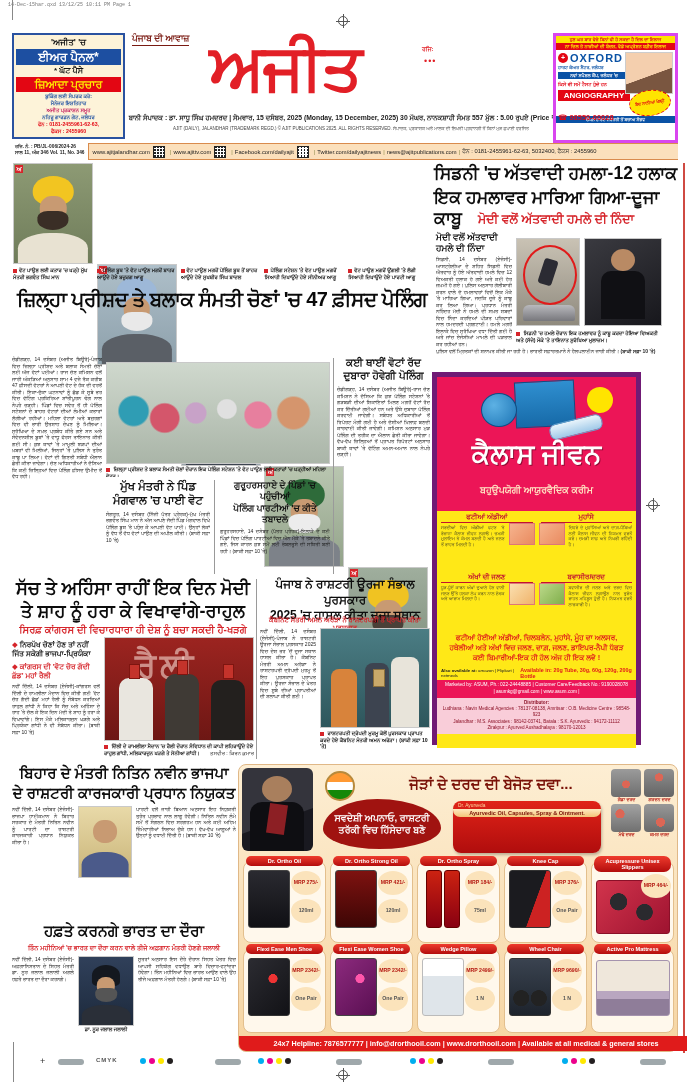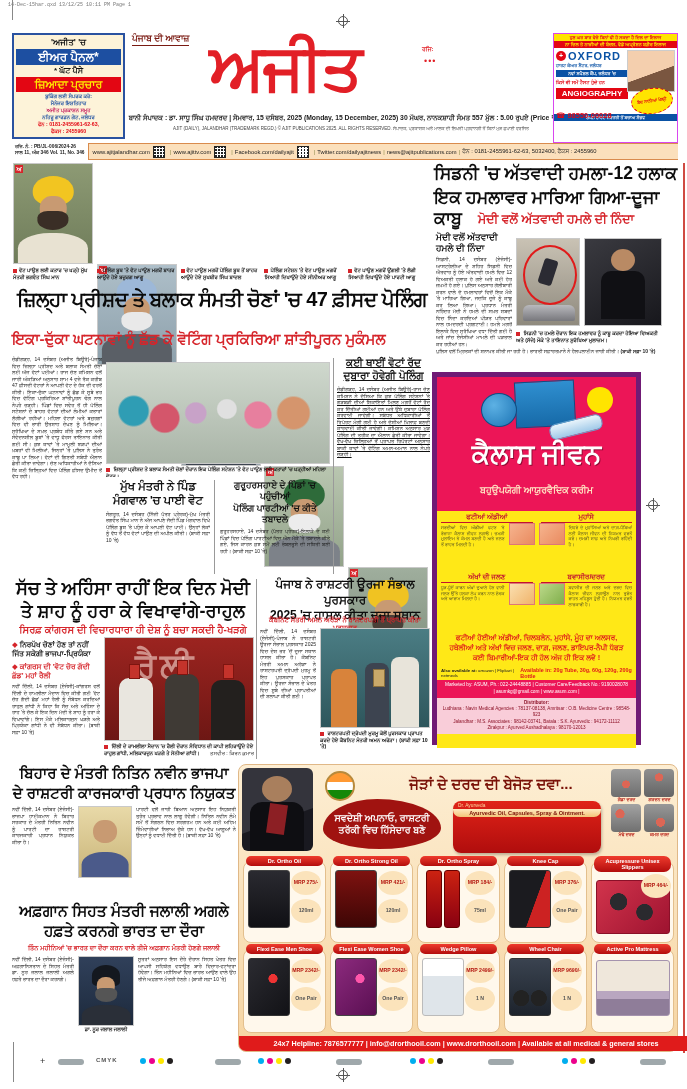--- a/index.html
+++ b/index.html
@@ -92,21 +92,21 @@
 
   <div class="abs b" style="left:132px;top:33px;font-size:9px;color:#7a1a12;border-bottom:1.5px solid #7a1a12;padding-bottom:1px;">ਪੰਜਾਬ ਦੀ ਆਵਾਜ਼</div>
 
   <div class="abs blk9 c" style="left:150px;top:34px;width:270px;font-size:64px;line-height:1.05;color:#e21f26;letter-spacing:-2px;">ਅਜੀਤ</div>
   <div class="abs" style="left:422px;top:46px;font-size:6px;color:#e21f26;font-weight:bold;">ਰਜਿ:</div>
   <div class="abs" style="left:424px;top:56px;font-size:9px;color:#e21f26;letter-spacing:1px;">•••</div>
 
   <div class="abs c" style="left:125px;top:114px;width:452px;font-size:6.8px;color:#1a1a1a;font-weight:bold;">ਬਾਨੀ ਸੰਪਾਦਕ : ਡਾ. ਸਾਧੂ ਸਿੰਘ ਹਮਦਰਦ | ਸੋਮਵਾਰ, 15 ਦਸੰਬਰ, 2025 (Monday, 15 December, 2025)   30 ਮੱਘਰ, ਨਾਨਕਸ਼ਾਹੀ ਸੰਮਤ 557   ਮੁੱਲ : 5.00 ਰੁਪਏ (Price ₹ 5.00)</div>
   <div class="abs c" style="left:125px;top:126px;width:452px;font-size:4.5px;color:#444;">AJIT (DAILY), JALANDHAR (TRADEMARK REGD.) © AJIT PUBLICATIONS 2025. ALL RIGHTS RESERVED. ਸੰਪਾਦਕ, ਪ੍ਰਕਾਸ਼ਕ ਅਤੇ ਮਾਲਕ ਦੀ ਲਿਖਤੀ ਪ੍ਰਵਾਨਗੀ ਤੋਂ ਬਿਨਾਂ ਮੁੜ ਛਪਾਈ ਵਰਜਿਤ</div>
 
-  <div class="abs" style="left:553px;top:33px;width:125px;height:110px;border:1px solid #d946ef;box-sizing:border-box;background:#fff;">
+  <div class="abs" style="left:553px;top:33px;width:125px;height:110px;border:3px solid #d946ef;box-sizing:border-box;background:#fff;">
     <div class="c b" style="font-size:4.6px;background:#ffe400;color:#e30613;padding:1px 0;">ਹੁਣ ਘਰ ਬਾਰ ਵੇਚੇ ਬਿਨਾਂ ਵੀ ਹੋ ਸਕਦਾ ਹੈ ਦਿਲ ਦਾ ਇਲਾਜ</div>
     <div class="c b" style="font-size:4.8px;background:#e30613;color:#ffe400;padding:1px 0;">ਨਾ ਦਿਲ ਤੇ ਨਾੜੀਆਂ ਦੀ ਬੰਦਸ਼, ਵੱਡੇ ਅਪ੍ਰੇਸ਼ਨ ਬਗ਼ੈਰ ਇਲਾਜ</div>
     <div style="position:relative;height:66px;">
       <div class="abs" style="left:2px;top:2px;width:72px;">
         <div style="display:flex;align-items:center;gap:2px;">
           <span style="display:inline-block;width:10px;height:10px;border-radius:50%;background:#e30613;color:#fff;font-size:7px;line-height:10px;text-align:center;font-weight:bold;">+</span>
           <span class="blk9" style="font-size:11px;color:#0a52a5;letter-spacing:1px;">OXFORD</span>
         </div>
         <div class="b" style="font-size:4.6px;color:#0a52a5;margin-top:1px;">ਹਾਰਟ ਕੇਅਰ ਸੈਂਟਰ, ਜਲੰਧਰ</div>
         <div class="c b" style="font-size:4.6px;background:#0a52a5;color:#fff;margin-top:2px;padding:1px 0;">ਨਵਾਂ ਸਪੈਸ਼ਲ ਕੈਂਪ, ਜਲੰਧਰ 'ਚ</div>
@@ -207,21 +207,20 @@
   <div class="abs cap" style="left:516px;top:330px;width:146px;height:16px;">
     <span class="bq"></span>
     <span>ਸਿਡਨੀ 'ਚ ਹਮਲੇ ਦੌਰਾਨ ਇਕ ਹਮਲਾਵਰ ਨੂੰ ਕਾਬੂ ਕਰਦਾ ਹੋਇਆ ਵਿਅਕਤੀ ਅਤੇ (ਸੱਜੇ) ਮੌਕੇ 'ਤੇ ਤਾਇਨਾਤ ਸੁਰੱਖਿਆ ਮੁਲਾਜ਼ਮ।</span>
   </div>
   <div class="abs tiny j" style="left:436px;top:348px;width:226px;height:14px;">
     <span>ਪੁਲਿਸ ਵਲੋਂ ਮ੍ਰਿਤਕਾਂ ਦੀ ਸ਼ਨਾਖ਼ਤ ਕੀਤੀ ਜਾ ਰਹੀ ਹੈ। ਭਾਰਤੀ ਸਫ਼ਾਰਤਖ਼ਾਨੇ ਨੇ ਹੈਲਪਲਾਈਨ ਜਾਰੀ ਕੀਤੀ।</span>
     <span class="b">(ਬਾਕੀ ਸਫ਼ਾ 10 'ਤੇ)</span>
   </div>
 
   <div class="abs blk9 c" style="left:12px;top:288px;width:420px;font-size:20px;line-height:1.1;color:#0a0a0a;letter-spacing:-0.5px;">ਜ਼ਿਲ੍ਹਾ ਪ੍ਰੀਸ਼ਦ ਤੇ ਬਲਾਕ ਸੰਮਤੀ ਚੋਣਾਂ 'ਚ 47 ਫ਼ੀਸਦ ਪੋਲਿੰਗ</div>
-  <div class="abs blk9 red" style="left:12px;top:330px;width:420px;font-size:15px;">ਇਕਾ-ਦੁੱਕਾ ਘਟਨਾਵਾਂ ਨੂੰ ਛੱਡ ਕੇ ਵੋਟਿੰਗ ਪ੍ਰਕਿਰਿਆ ਸ਼ਾਂਤੀਪੂਰਨ ਮੁਕੰਮਲ</div>
 
   <div class="abs tiny j" style="left:12px;top:356px;width:90px;height:218px;">ਚੰਡੀਗੜ੍ਹ, 14 ਦਸੰਬਰ (ਅਜੀਤ ਬਿਊਰੋ)-ਪੰਜਾਬ ਵਿਚ ਜ਼ਿਲ੍ਹਾ ਪ੍ਰੀਸ਼ਦ ਅਤੇ ਬਲਾਕ ਸੰਮਤੀ ਚੋਣਾਂ ਲਈ ਅੱਜ ਵੋਟਾਂ ਪਈਆਂ। ਰਾਜ ਚੋਣ ਕਮਿਸ਼ਨ ਵਲੋਂ ਜਾਰੀ ਅੰਕੜਿਆਂ ਅਨੁਸਾਰ ਸ਼ਾਮ 4 ਵਜੇ ਤੱਕ ਕਰੀਬ 47 ਫ਼ੀਸਦੀ ਵੋਟਰਾਂ ਨੇ ਆਪਣੀ ਵੋਟ ਦੇ ਹੱਕ ਦੀ ਵਰਤੋਂ ਕੀਤੀ। ਇਕਾ-ਦੁੱਕਾ ਘਟਨਾਵਾਂ ਨੂੰ ਛੱਡ ਕੇ ਸੂਬੇ ਭਰ ਵਿਚ ਵੋਟਿੰਗ ਪ੍ਰਕਿਰਿਆ ਸ਼ਾਂਤੀਪੂਰਨ ਢੰਗ ਨਾਲ ਨੇਪਰੇ ਚੜ੍ਹੀ। ਪਿੰਡਾਂ ਵਿਚ ਸਵੇਰ ਤੋਂ ਹੀ ਪੋਲਿੰਗ ਸਟੇਸ਼ਨਾਂ ਦੇ ਬਾਹਰ ਵੋਟਰਾਂ ਦੀਆਂ ਲੰਮੀਆਂ ਕਤਾਰਾਂ ਲੱਗੀਆਂ ਰਹੀਆਂ। ਮਹਿਲਾ ਵੋਟਰਾਂ ਅਤੇ ਬਜ਼ੁਰਗਾਂ ਵਿਚ ਵੀ ਭਾਰੀ ਉਤਸ਼ਾਹ ਦੇਖਣ ਨੂੰ ਮਿਲਿਆ। ਸੁਰੱਖਿਆ ਦੇ ਸਖ਼ਤ ਪ੍ਰਬੰਧ ਕੀਤੇ ਗਏ ਸਨ ਅਤੇ ਸੰਵੇਦਨਸ਼ੀਲ ਬੂਥਾਂ 'ਤੇ ਵਾਧੂ ਫੋਰਸ ਤਾਇਨਾਤ ਕੀਤੀ ਗਈ ਸੀ। ਕੁਝ ਥਾਵਾਂ 'ਤੇ ਮਾਮੂਲੀ ਝੜਪਾਂ ਦੀਆਂ ਖ਼ਬਰਾਂ ਵੀ ਮਿਲੀਆਂ, ਜਿਨ੍ਹਾਂ 'ਤੇ ਪੁਲਿਸ ਨੇ ਤੁਰੰਤ ਕਾਬੂ ਪਾ ਲਿਆ। ਵੋਟਾਂ ਦੀ ਗਿਣਤੀ ਸਬੰਧੀ ਐਲਾਨ ਛੇਤੀ ਕੀਤਾ ਜਾਵੇਗਾ। ਚੋਣ ਅਧਿਕਾਰੀਆਂ ਨੇ ਦੱਸਿਆ ਕਿ ਕਈ ਜ਼ਿਲ੍ਹਿਆਂ ਵਿਚ ਪੋਲਿੰਗ ਫ਼ੀਸਦ ਉਮੀਦ ਤੋਂ ਵੱਧ ਰਹੀ।</div>
 
   <div class="photo" style="left:106px;top:362px;width:224px;height:102px;
        background:radial-gradient(circle at 12% 48%,#2f9db4 0 7%,transparent 8%),
                   radial-gradient(circle at 26% 55%,#d4566b 0 8%,transparent 9%),
                   radial-gradient(circle at 40% 50%,#c8a2c8 0 7%,transparent 8%),
                   radial-gradient(circle at 54% 46%,#e0e0e0 0 7%,transparent 8%),
                   radial-gradient(circle at 68% 52%,#e77f9e 0 8%,transparent 9%),
                   radial-gradient(circle at 84% 50%,#d5956d 0 8%,transparent 9%),
@@ -240,21 +239,21 @@
   </div>
   <div class="abs" style="left:220px;top:480px;width:110px;height:94px;">
     <div class="blk9 c" style="font-size:9px;line-height:1.25;">
       <span>ਗੁਰੂਹਰਸਹਾਏ ਦੇ ਪਿੰਡਾਂ 'ਚ ਪਹੁੰਚੀਆਂ</span><br>
       <span>ਪੋਲਿੰਗ ਪਾਰਟੀਆਂ 'ਚ ਕੀਤੇ ਤਬਾਦਲੇ</span>
     </div>
     <div class="tiny j" style="margin-top:3px;height:56px;">ਗੁਰੂਹਰਸਹਾਏ, 14 ਦਸੰਬਰ (ਪੱਤਰ ਪ੍ਰੇਰਕ)-ਇਲਾਕੇ ਦੇ ਕਈ ਪਿੰਡਾਂ ਵਿਚ ਪੋਲਿੰਗ ਪਾਰਟੀਆਂ ਵਿਚ ਐਨ ਮੌਕੇ 'ਤੇ ਤਬਾਦਲੇ ਕੀਤੇ ਗਏ, ਜਿਸ ਕਾਰਨ ਕੁਝ ਸਮੇਂ ਲਈ ਭੰਬਲਭੂਸੇ ਦੀ ਸਥਿਤੀ ਬਣੀ ਰਹੀ।   (ਬਾਕੀ ਸਫ਼ਾ 10 'ਤੇ)</div>
   </div>
 
   <div class="hairv" style="left:333px;top:358px;height:216px;"></div>
-  <div class="abs" style="left:337px;top:356px;width:93px;height:218px;text-decoration:underline;">
+  <div class="abs" style="left:337px;top:356px;width:93px;height:218px;">
     <div class="blk9 c" style="font-size:10.5px;line-height:1.25;">
       <span>ਕਈ ਥਾਈਂ ਵੋਟਾਂ ਰੱਦ</span><br>
       <span>ਦੁਬਾਰਾ ਹੋਵੇਗੀ ਪੋਲਿੰਗ</span>
     </div>
     <div class="tiny j" style="margin-top:4px;height:180px;">ਚੰਡੀਗੜ੍ਹ, 14 ਦਸੰਬਰ (ਅਜੀਤ ਬਿਊਰੋ)-ਰਾਜ ਚੋਣ ਕਮਿਸ਼ਨ ਨੇ ਦੱਸਿਆ ਕਿ ਕੁਝ ਪੋਲਿੰਗ ਸਟੇਸ਼ਨਾਂ 'ਤੇ ਗੜਬੜੀ ਦੀਆਂ ਸ਼ਿਕਾਇਤਾਂ ਮਿਲਣ ਮਗਰੋਂ ਵੋਟਾਂ ਰੱਦ ਕਰ ਦਿੱਤੀਆਂ ਗਈਆਂ ਹਨ ਅਤੇ ਉਥੇ ਦੁਬਾਰਾ ਪੋਲਿੰਗ ਕਰਵਾਈ ਜਾਵੇਗੀ। ਸਬੰਧਤ ਅਧਿਕਾਰੀਆਂ ਤੋਂ ਰਿਪੋਰਟ ਮੰਗੀ ਗਈ ਹੈ ਅਤੇ ਦੋਸ਼ੀਆਂ ਖ਼ਿਲਾਫ਼ ਬਣਦੀ ਕਾਰਵਾਈ ਕੀਤੀ ਜਾਵੇਗੀ। ਕਮਿਸ਼ਨ ਅਨੁਸਾਰ ਮੁੜ ਪੋਲਿੰਗ ਦੀ ਤਰੀਕ ਦਾ ਐਲਾਨ ਛੇਤੀ ਕੀਤਾ ਜਾਵੇਗਾ। ਵੱਖ-ਵੱਖ ਜ਼ਿਲ੍ਹਿਆਂ ਤੋਂ ਪ੍ਰਾਪਤ ਰਿਪੋਰਟਾਂ ਅਨੁਸਾਰ ਬਾਕੀ ਥਾਵਾਂ 'ਤੇ ਵੋਟਿੰਗ ਅਮਨ-ਅਮਾਨ ਨਾਲ ਨੇਪਰੇ ਚੜ੍ਹੀ।</div>
   </div>
 
   <div class="abs" style="left:432px;top:372px;width:209px;height:373px;border:5px solid #701a75;box-sizing:border-box;">
     <div style="position:relative;height:134px;background:#ec1557;overflow:hidden;">
       <div class="abs" style="left:78px;top:4px;width:58px;height:44px;background:linear-gradient(#2f8fd0,#176aa8);border:1px solid #0d4f85;transform:rotate(-3deg);"></div>
@@ -365,21 +364,21 @@
     <div class="tiny j" style="width:62px;height:92px;">ਨਵੀਂ ਦਿੱਲੀ, 14 ਦਸੰਬਰ (ਏਜੰਸੀ)-ਭਾਜਪਾ ਹਾਈਕਮਾਨ ਨੇ ਬਿਹਾਰ ਸਰਕਾਰ ਦੇ ਮੰਤਰੀ ਨਿਤਿਨ ਨਵੀਨ ਨੂੰ ਪਾਰਟੀ ਦਾ ਰਾਸ਼ਟਰੀ ਕਾਰਜਕਾਰੀ ਪ੍ਰਧਾਨ ਨਿਯੁਕਤ ਕੀਤਾ ਹੈ।</div>
     <div class="photo person" style="position:relative;width:54px;height:72px;flex:none;">
       <div class="bgd" style="background:linear-gradient(#e8d9a8,#c9b478);"></div>
       <div class="face" style="top:18%;width:46%;height:34%;"></div>
       <div class="body" style="background:#4b5a8a;height:40%;"></div>
     </div>
     <div class="tiny j" style="flex:1;height:92px;">ਪਾਰਟੀ ਵਲੋਂ ਜਾਰੀ ਬਿਆਨ ਅਨੁਸਾਰ ਇਹ ਨਿਯੁਕਤੀ ਤੁਰੰਤ ਪ੍ਰਭਾਵ ਨਾਲ ਲਾਗੂ ਹੋਵੇਗੀ। ਨਿਤਿਨ ਨਵੀਨ ਲੰਮੇ ਸਮੇਂ ਤੋਂ ਸੰਗਠਨ ਵਿਚ ਸਰਗਰਮ ਹਨ ਅਤੇ ਕਈ ਅਹਿਮ ਜ਼ਿੰਮੇਵਾਰੀਆਂ ਨਿਭਾਅ ਚੁੱਕੇ ਹਨ। ਵੱਖ-ਵੱਖ ਆਗੂਆਂ ਨੇ ਉਨ੍ਹਾਂ ਨੂੰ ਵਧਾਈ ਦਿੱਤੀ ਹੈ।   (ਬਾਕੀ ਸਫ਼ਾ 10 'ਤੇ)</div>
   </div>
 
   <div class="abs blk9 c" style="left:12px;top:901px;width:224px;font-size:15.5px;line-height:1.3;color:#0c0c0c;">
-    <span>ਅਫ਼ਗਾਨ ਸਿਹਤ ਮੰਤਰੀ ਜਲਾਲੀ ਅਗਲੇ</span><br>
+    <br>
     <span>ਹਫ਼ਤੇ ਕਰਨਗੇ ਭਾਰਤ ਦਾ ਦੌਰਾ</span>
   </div>
   <div class="abs blk9 c red" style="left:12px;top:944px;width:224px;font-size:6.6px;">ਤਿੰਨ ਮਹੀਨਿਆਂ 'ਚ ਭਾਰਤ ਦਾ ਦੌਰਾ ਕਰਨ ਵਾਲੇ ਤੀਜੇ ਅਫ਼ਗਾਨ ਮੰਤਰੀ ਹੋਣਗੇ ਜਲਾਲੀ</div>
   <div class="abs" style="left:12px;top:956px;width:224px;height:92px;display:flex;gap:4px;">
     <div class="tiny j" style="width:62px;">ਨਵੀਂ ਦਿੱਲੀ, 14 ਦਸੰਬਰ (ਏਜੰਸੀ)-ਅਫ਼ਗਾਨਿਸਤਾਨ ਦੇ ਸਿਹਤ ਮੰਤਰੀ ਡਾ. ਨੂਰ ਜਲਾਲ ਜਲਾਲੀ ਅਗਲੇ ਹਫ਼ਤੇ ਭਾਰਤ ਦਾ ਦੌਰਾ ਕਰਨਗੇ।</div>
     <div style="width:56px;flex:none;">
       <div class="photo person" style="position:relative;width:56px;height:70px;">
         <div class="bgd" style="background:linear-gradient(#30405a,#1d2a3d);"></div>
         <div class="turb" style="background:#14181f;border-radius:50% 50% 20% 20%;"></div>
         <div class="face" style="top:30%;"></div>

